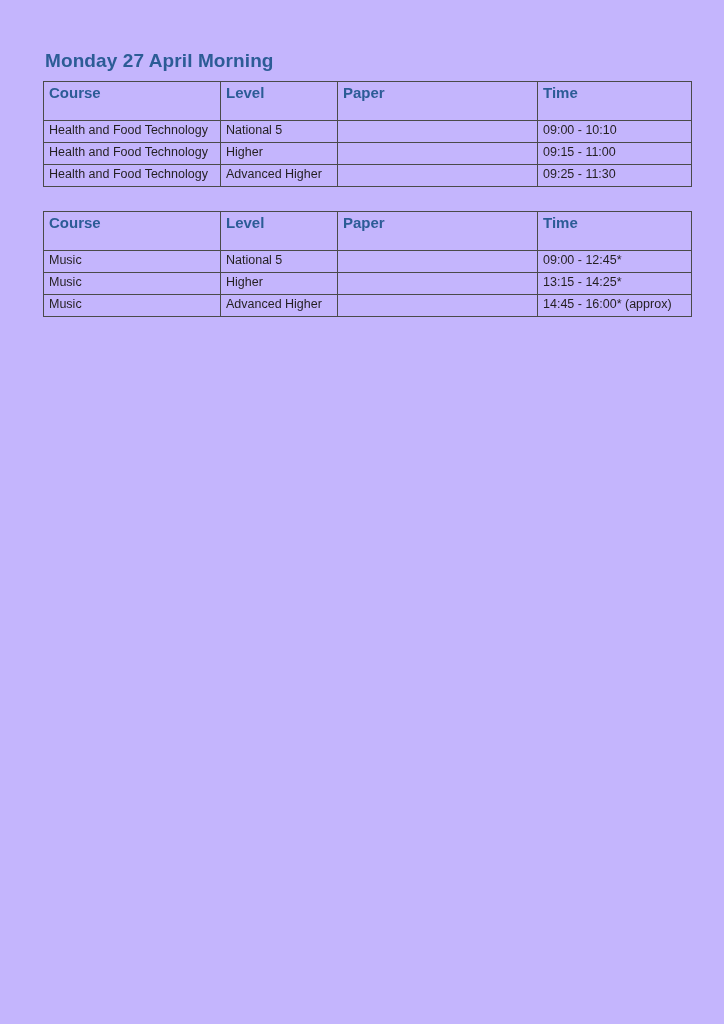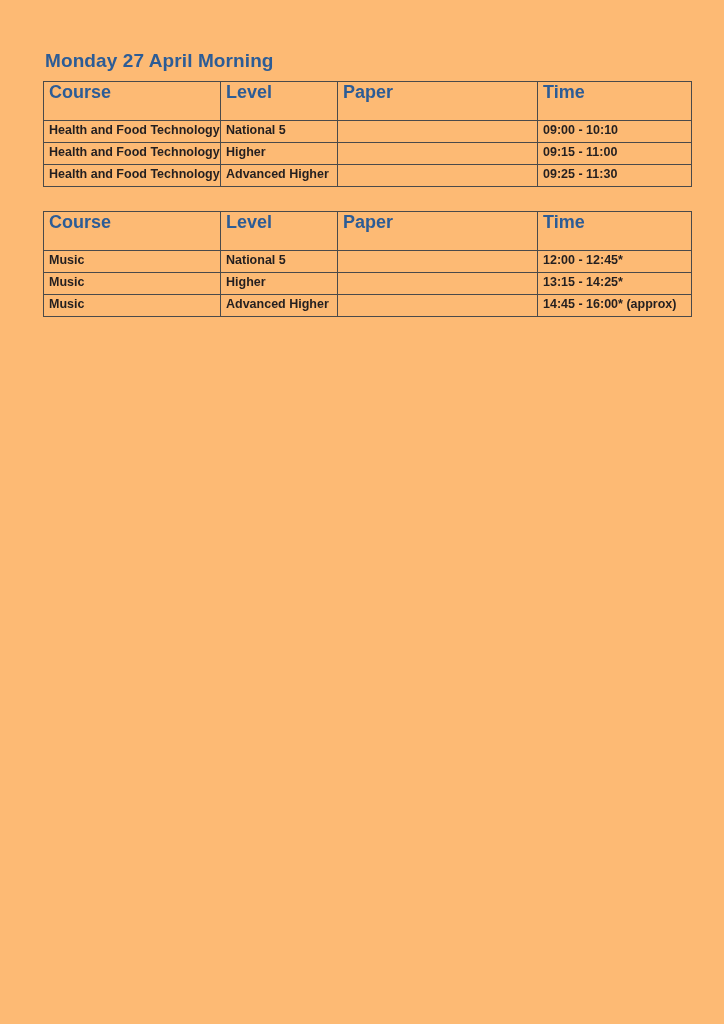--- a/index.html
+++ b/index.html
@@ -14,21 +14,21 @@
     color: #231f20;
     position: relative;
     overflow: hidden;
   }
   .page {
     position: absolute;
     left: 0;
     top: 0;
     width: 724px;
     height: 1024px;
-    background: #fdba74;
+    background: #c4b5fd;
   }
   .section {
     position: absolute;
     left: 43px;
     width: 648px;
   }
   .section-morning { top: 50px; }
   .section-afternoon { top: 211px; }
 
   h2.section-title {
@@ -56,28 +56,28 @@
     padding: 2px 5px 3px 5px;
     text-align: left;
     vertical-align: top;
     line-height: 15px;
     overflow: visible;
     white-space: nowrap;
   }
   table.sched thead th {
     color: #2c5c96;
     font-weight: bold;
-    font-size: 18px;
+    font-size: 15px;
     height: 20px;
     padding-top: 3px;
     padding-bottom: 15px;
   }
   table.sched tbody td {
     color: #231f20;
-    font-weight: bold;
+    font-weight: normal;
     height: 16px;
   }
   
   .wrapcell {
     white-space: normal;
     position: relative;
   }
   .wrapcell span.overflow-text {
     display: block;
     width: 240px;
@@ -150,21 +150,21 @@
           <th>Level</th>
           <th>Paper</th>
           <th>Time</th>
         </tr>
       </thead>
       <tbody>
         <tr>
           <td>Music</td>
           <td>National 5</td>
           <td></td>
-          <td>12:00 - 12:45*</td>
+          <td>09:00 - 12:45*</td>
         </tr>
         <tr>
           <td>Music</td>
           <td>Higher</td>
           <td></td>
           <td>13:15 - 14:25*</td>
         </tr>
         <tr>
           <td>Music</td>
           <td>Advanced Higher</td>

